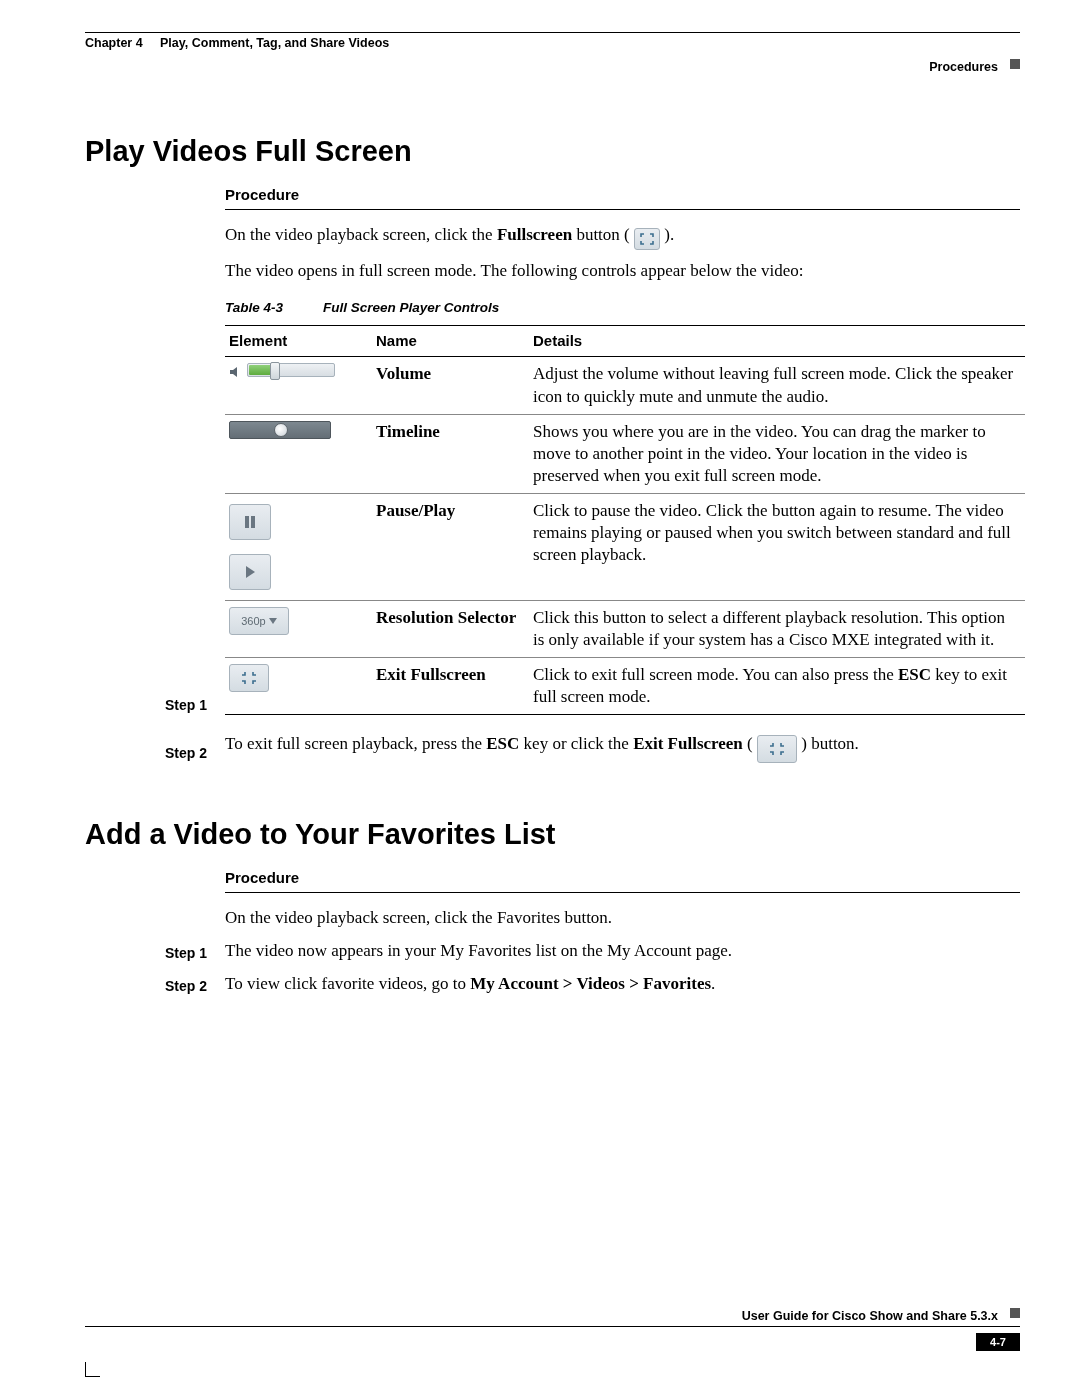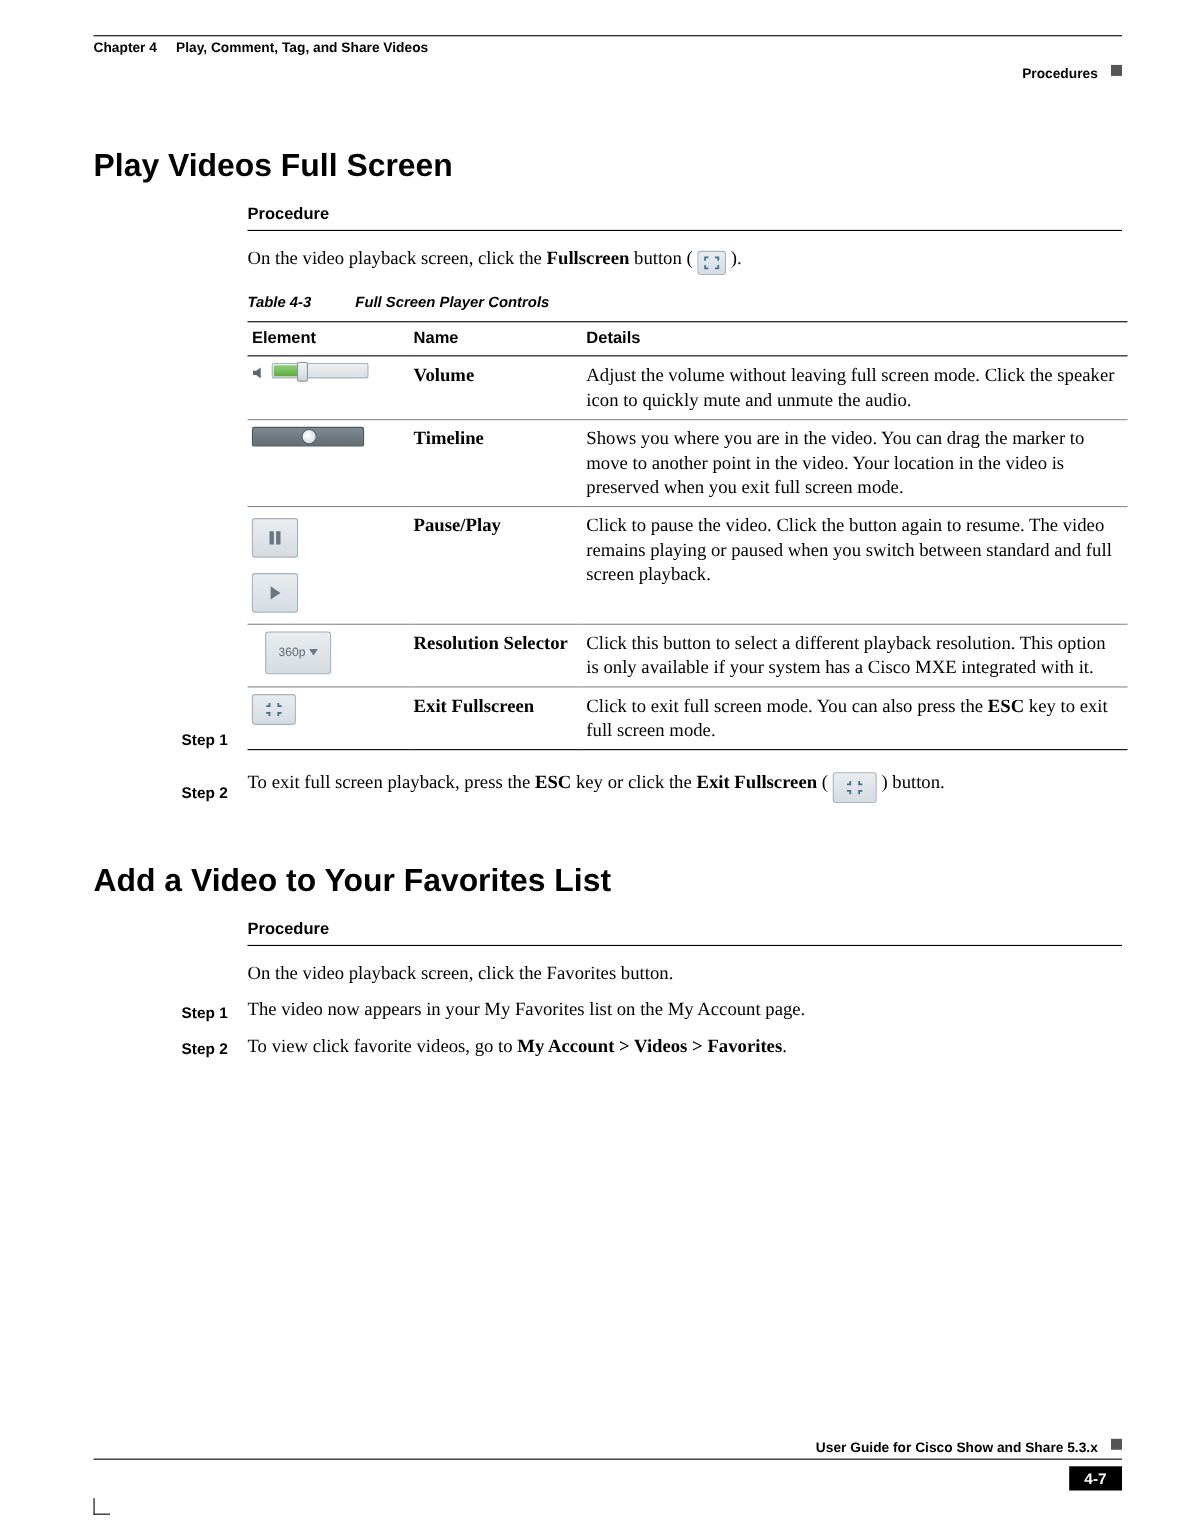--- a/index.html
+++ b/index.html
@@ -175,25 +175,24 @@
     width:8px; height:16px;
     background: linear-gradient(#f3f5f7,#cfd6db);
     border:1px solid #8a949c;
     border-radius:2px;
   }
   .btn-sq {
     width: 42px; height: 36px;
     margin: 4px 0;
   }
   .btn-res {
-    width: 60px; height: 39px;
+    width: 60px; height: 28px;
     font-family: Arial, sans-serif;
     font-size: 11px; color:#5e6a73;
     gap:3px;
-    margin-left:12px;
   }
   .btn-exit {
     width: 40px; height: 28px;
   }
   .inline-icon { vertical-align: -8px; }
 
   
   .page-footer {
     position: absolute;
     left: 85px; right: 60px; bottom: 40px;
@@ -209,21 +208,21 @@
     font-weight: bold; font-size: 12.5px;
   }
   .foot-sq {
     position: absolute; right: 0; top: -19px;
     width: 10px; height: 10px; background:#555;
   }
   .page-num {
     position: absolute; right: 0; top: 6px;
     background:#000; color:#fff;
     font-family: Arial, Helvetica, sans-serif;
-    font-weight: bold; font-size: 14px;
+    font-weight: bold; font-size: 11px;
     padding: 3px 14px;
   }
   .crop-marks {
     position:absolute; left:85px; bottom:20px;
     width:14px; height:14px;
     border-left:1.5px solid #000;
     border-bottom:1.5px solid #000;
   }
 
   b, strong { font-weight: bold; }
@@ -259,20 +258,21 @@
             <svg width="16" height="14" viewBox="0 0 16 14">
               <g stroke="#3d6f8f" stroke-width="1.6" fill="none">
                 <polyline points="2,5 2,2 5,2"></polyline>
                 <polyline points="11,2 14,2 14,5"></polyline>
                 <polyline points="2,9 2,12 5,12"></polyline>
                 <polyline points="11,12 14,12 14,9"></polyline>
               </g>
             </svg>
           </span>
           <span>).</span>
+          <div class="para" style="margin-top:10px;">The video opens in full screen mode. The following controls appear below the video:</div>
 
           
           <div class="table-caption">
             <span class="tnum">Table 4-3</span><span>Full Screen Player Controls</span>
           </div>
 
           
           <table class="controls">
             <thead>
               <tr>

